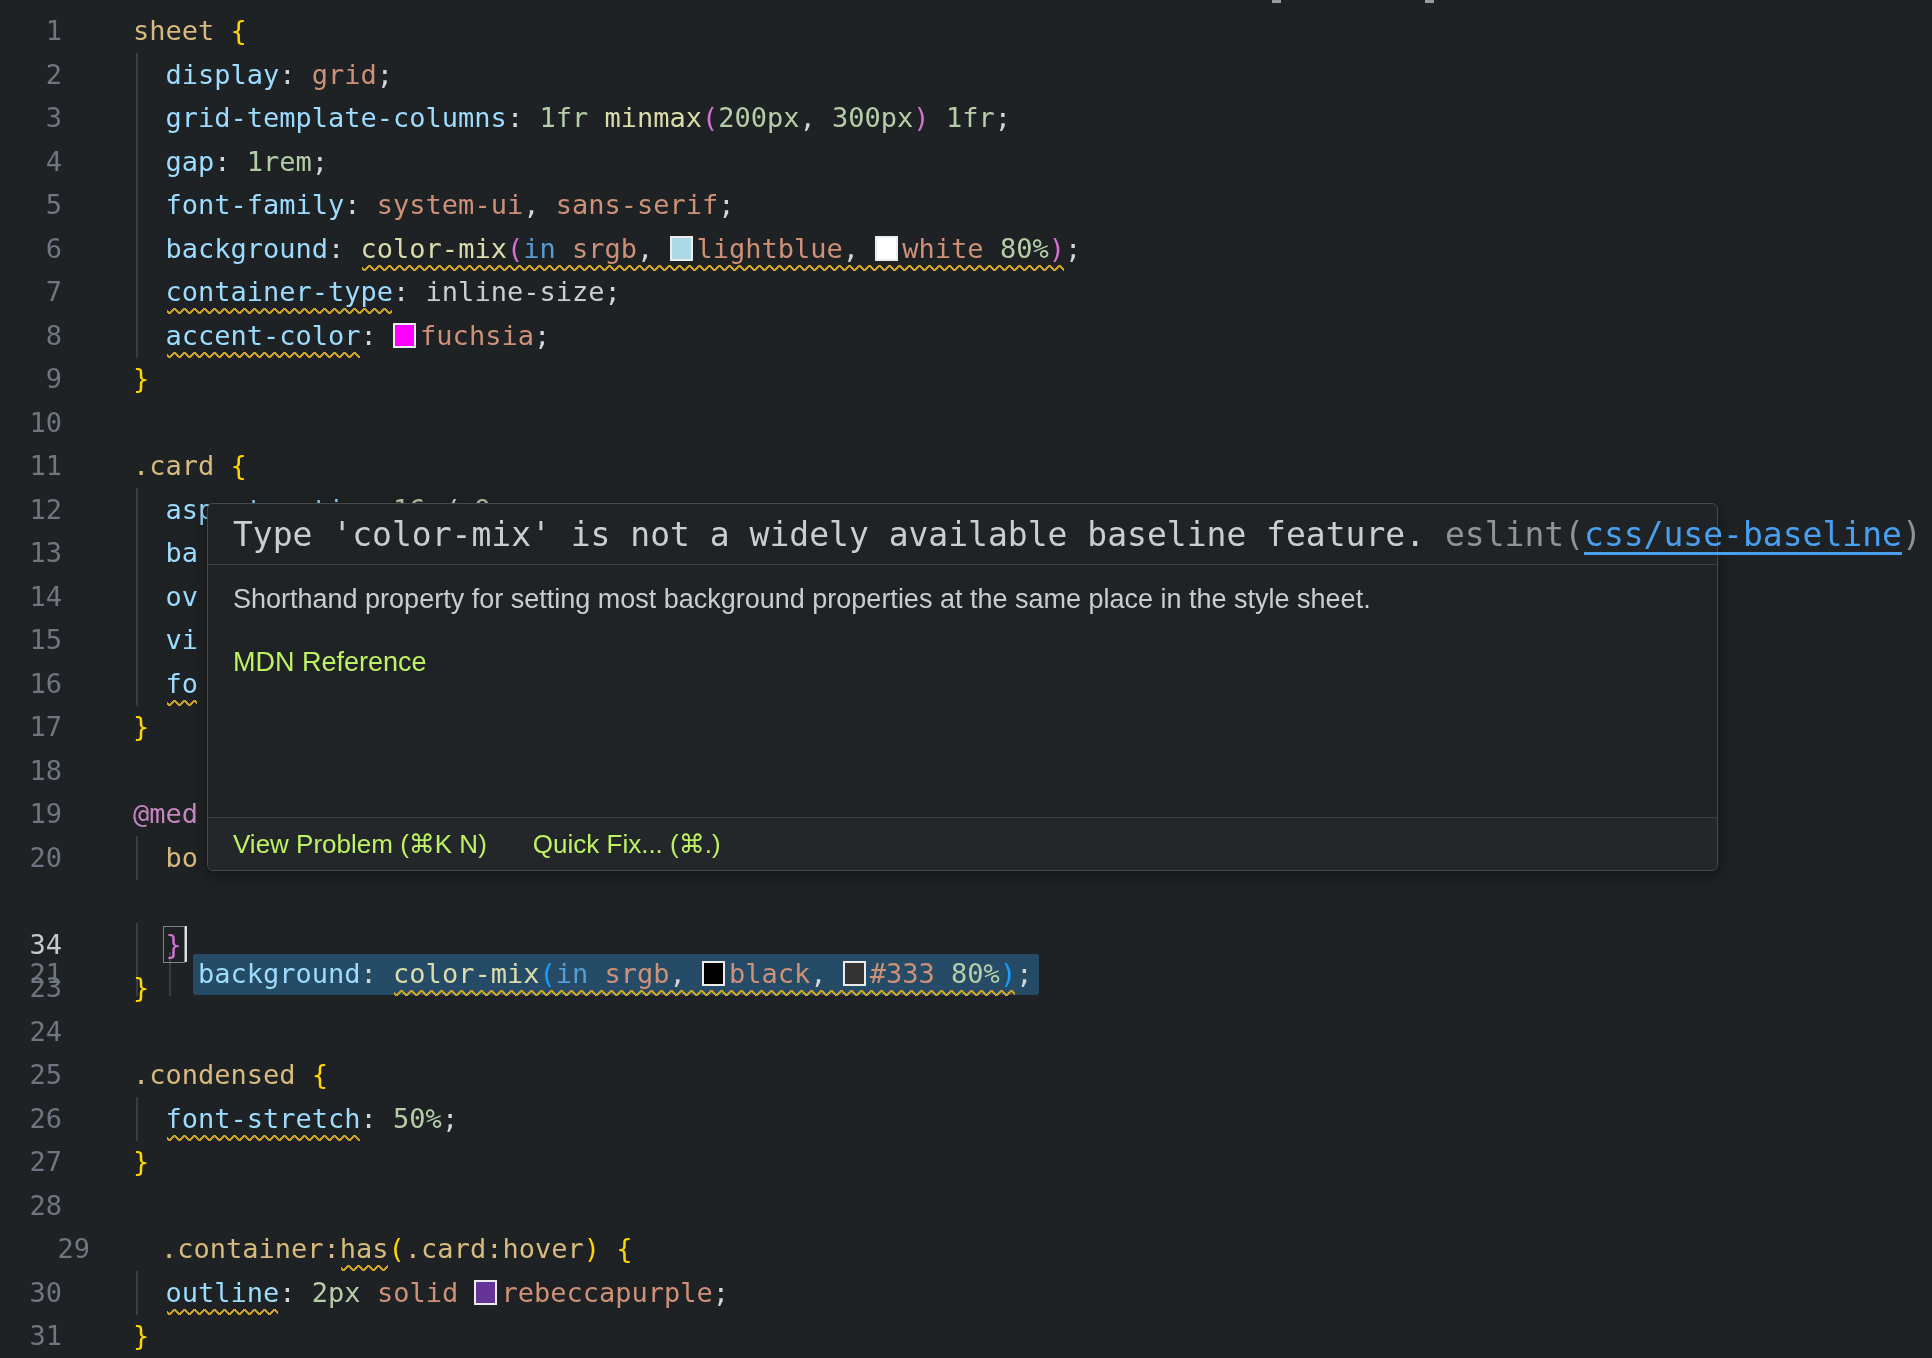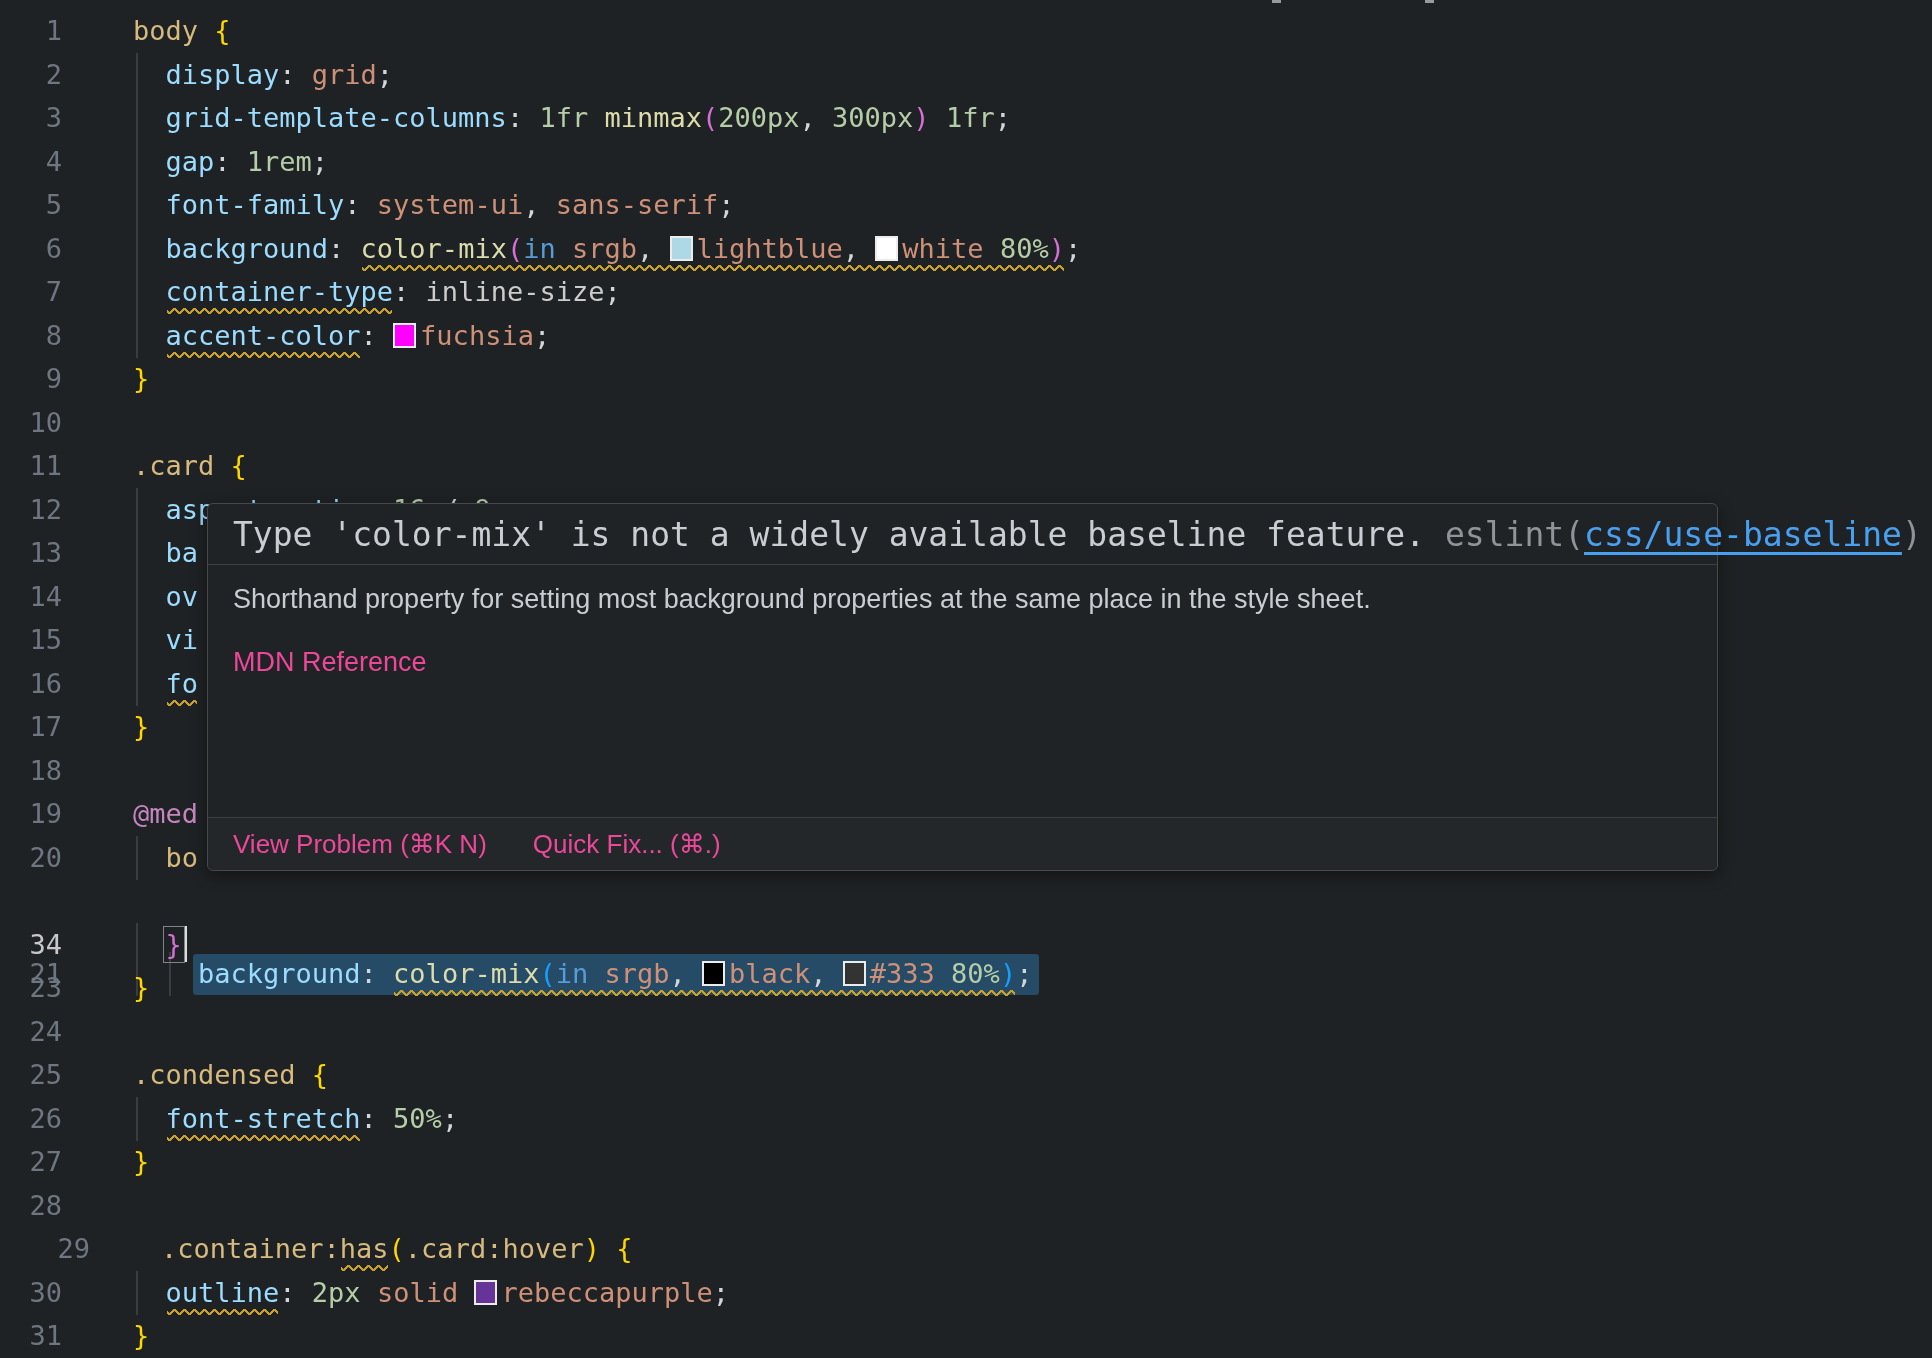--- a/index.html
+++ b/index.html
@@ -37,33 +37,33 @@
     box-shadow:0 4px 16px rgba(0,0,0,.45);box-sizing:border-box;
     display:flex;flex-direction:column;}
   .tt-title{height:60px;flex:0 0 60px;display:flex;align-items:center;
     padding:0 25px;border-bottom:1px solid #3b4045;
     font-family:"DejaVu Sans Mono",monospace;font-size:33px;color:#c9ced3;white-space:pre;}
   .tt-dim{color:#909498;}
   .tt-rule-link{color:#4aa0f0;text-decoration:underline;text-underline-offset:6px;cursor:pointer;}
   .tt-body{flex:1;display:flex;flex-direction:column;gap:31px;padding:18px 25px 15px;
     font-family:"Liberation Sans","DejaVu Sans",sans-serif;font-size:27px;color:#c8cdd2;}
   .tt-row{line-height:32px;white-space:pre;}
-  .tt-link{color:#ec4899;cursor:pointer;}
+  .tt-link{color:#bef264;cursor:pointer;}
   .tt-actions{flex:0 0 52px;display:flex;align-items:center;gap:46px;padding:0 25px;
     border-top:1px solid #3b4045;background:#24272a;border-radius:0 0 6px 6px;
     font-family:"Liberation Sans","DejaVu Sans",sans-serif;font-size:26px;}
 </style>
 </head>
 <body>
 
 <div class="screen">
   <div id="code-area">
       <div class="line" style="top: 9px;">
         <div class="gutter-cell">1</div>
-        <div class="code"><span class="sel">body </span><span class="b1">{</span></div>
+        <div class="code"><span class="sel">sheet </span><span class="b1">{</span></div>
       </div>
       <div class="line" style="top: 52.5px;">
         <div class="gutter-cell">2</div>
         <div class="guide" style="left: 136px;"></div>
         <div class="code"><span class="pun">  </span><span class="prop">display</span><span class="pun">: </span><span class="val">grid</span><span class="pun">;</span></div>
       </div>
       <div class="line" style="top: 96px;">
         <div class="gutter-cell">3</div>
         <div class="guide" style="left: 136px;"></div>
         <div class="code"><span class="pun">  </span><span class="prop">grid-template-columns</span><span class="pun">: </span><span class="num">1fr</span><span class="pun"> </span><span class="fn">minmax</span><span class="b2">(</span><span class="num">200px</span><span class="pun">, </span><span class="num">300px</span><span class="b2">)</span><span class="pun"> </span><span class="num">1fr</span><span class="pun">;</span></div>

